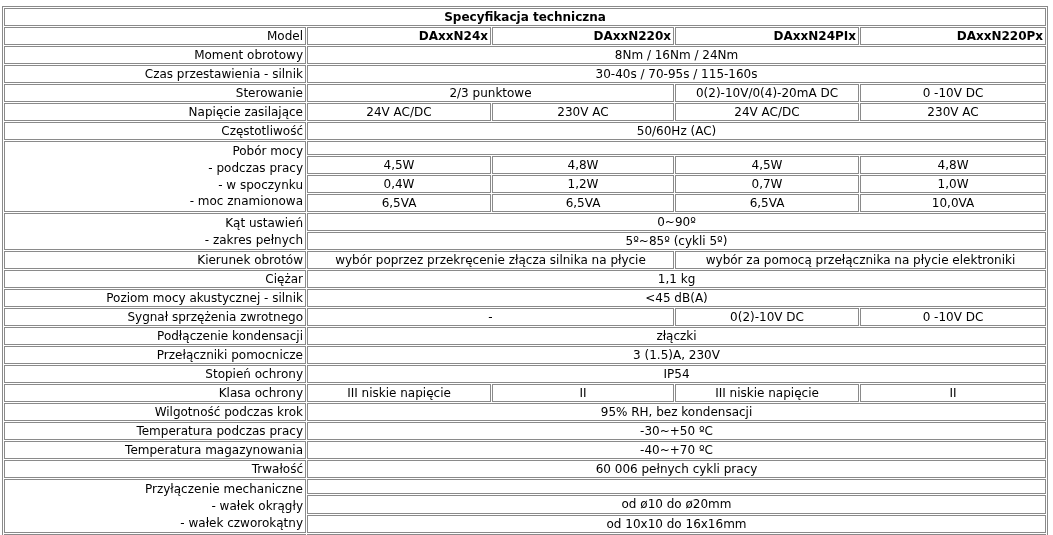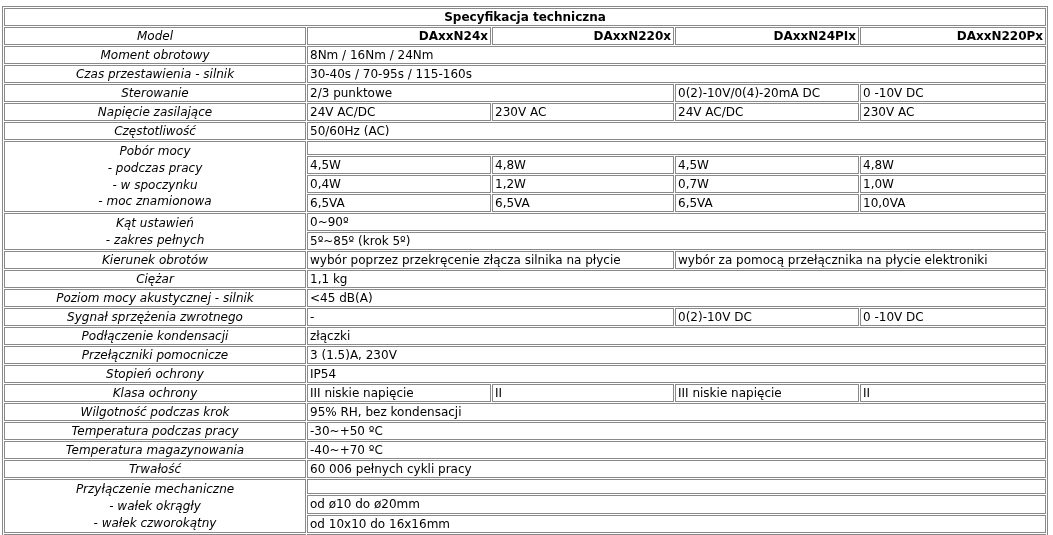--- a/index.html
+++ b/index.html
@@ -38,22 +38,22 @@
   }
   td.title-cell {
     background: #ececec;
     text-align: center;
     font-weight: bold;
     font-size: 12px;
     height: 19px;
     line-height: 19px;
     margin-top: 35px;
   }
-  td.lbl { text-align: center; padding-left: 4px; font-style: italic; }
-  td.val { text-align: left; }
+  td.lbl { text-align: right; padding-left: 4px; }
+  td.val { text-align: center; }
   td.b   { font-weight: bold; text-align: right; }
   td.multiline { vertical-align: top; padding-top: 0; padding-bottom: 0; }
   td.multiline .line {
     height: 16.7px;
     line-height: 16.7px;
     white-space: nowrap;
   }
 </style>
 </head>
 <body>
@@ -140,21 +140,21 @@
     </tr>
 
     <tr>
       <td class="lbl multiline" rowspan="2">
         <div class="line">Kąt ustawień</div>
         <div class="line">- zakres pełnych</div>
       </td>
       <td class="val" colspan="4">0~90º</td>
     </tr>
     <tr>
-      <td class="val" colspan="4">5º~85º (krok 5º)</td>
+      <td class="val" colspan="4">5º~85º (cykli 5º)</td>
     </tr>
 
     <tr>
       <td class="lbl">Kierunek obrotów</td>
       <td class="val" colspan="2">wybór poprzez przekręcenie złącza silnika na płycie</td>
       <td class="val" colspan="2">wybór za pomocą przełącznika na płycie elektroniki</td>
     </tr>
 
     <tr>
       <td class="lbl">Ciężar</td>

